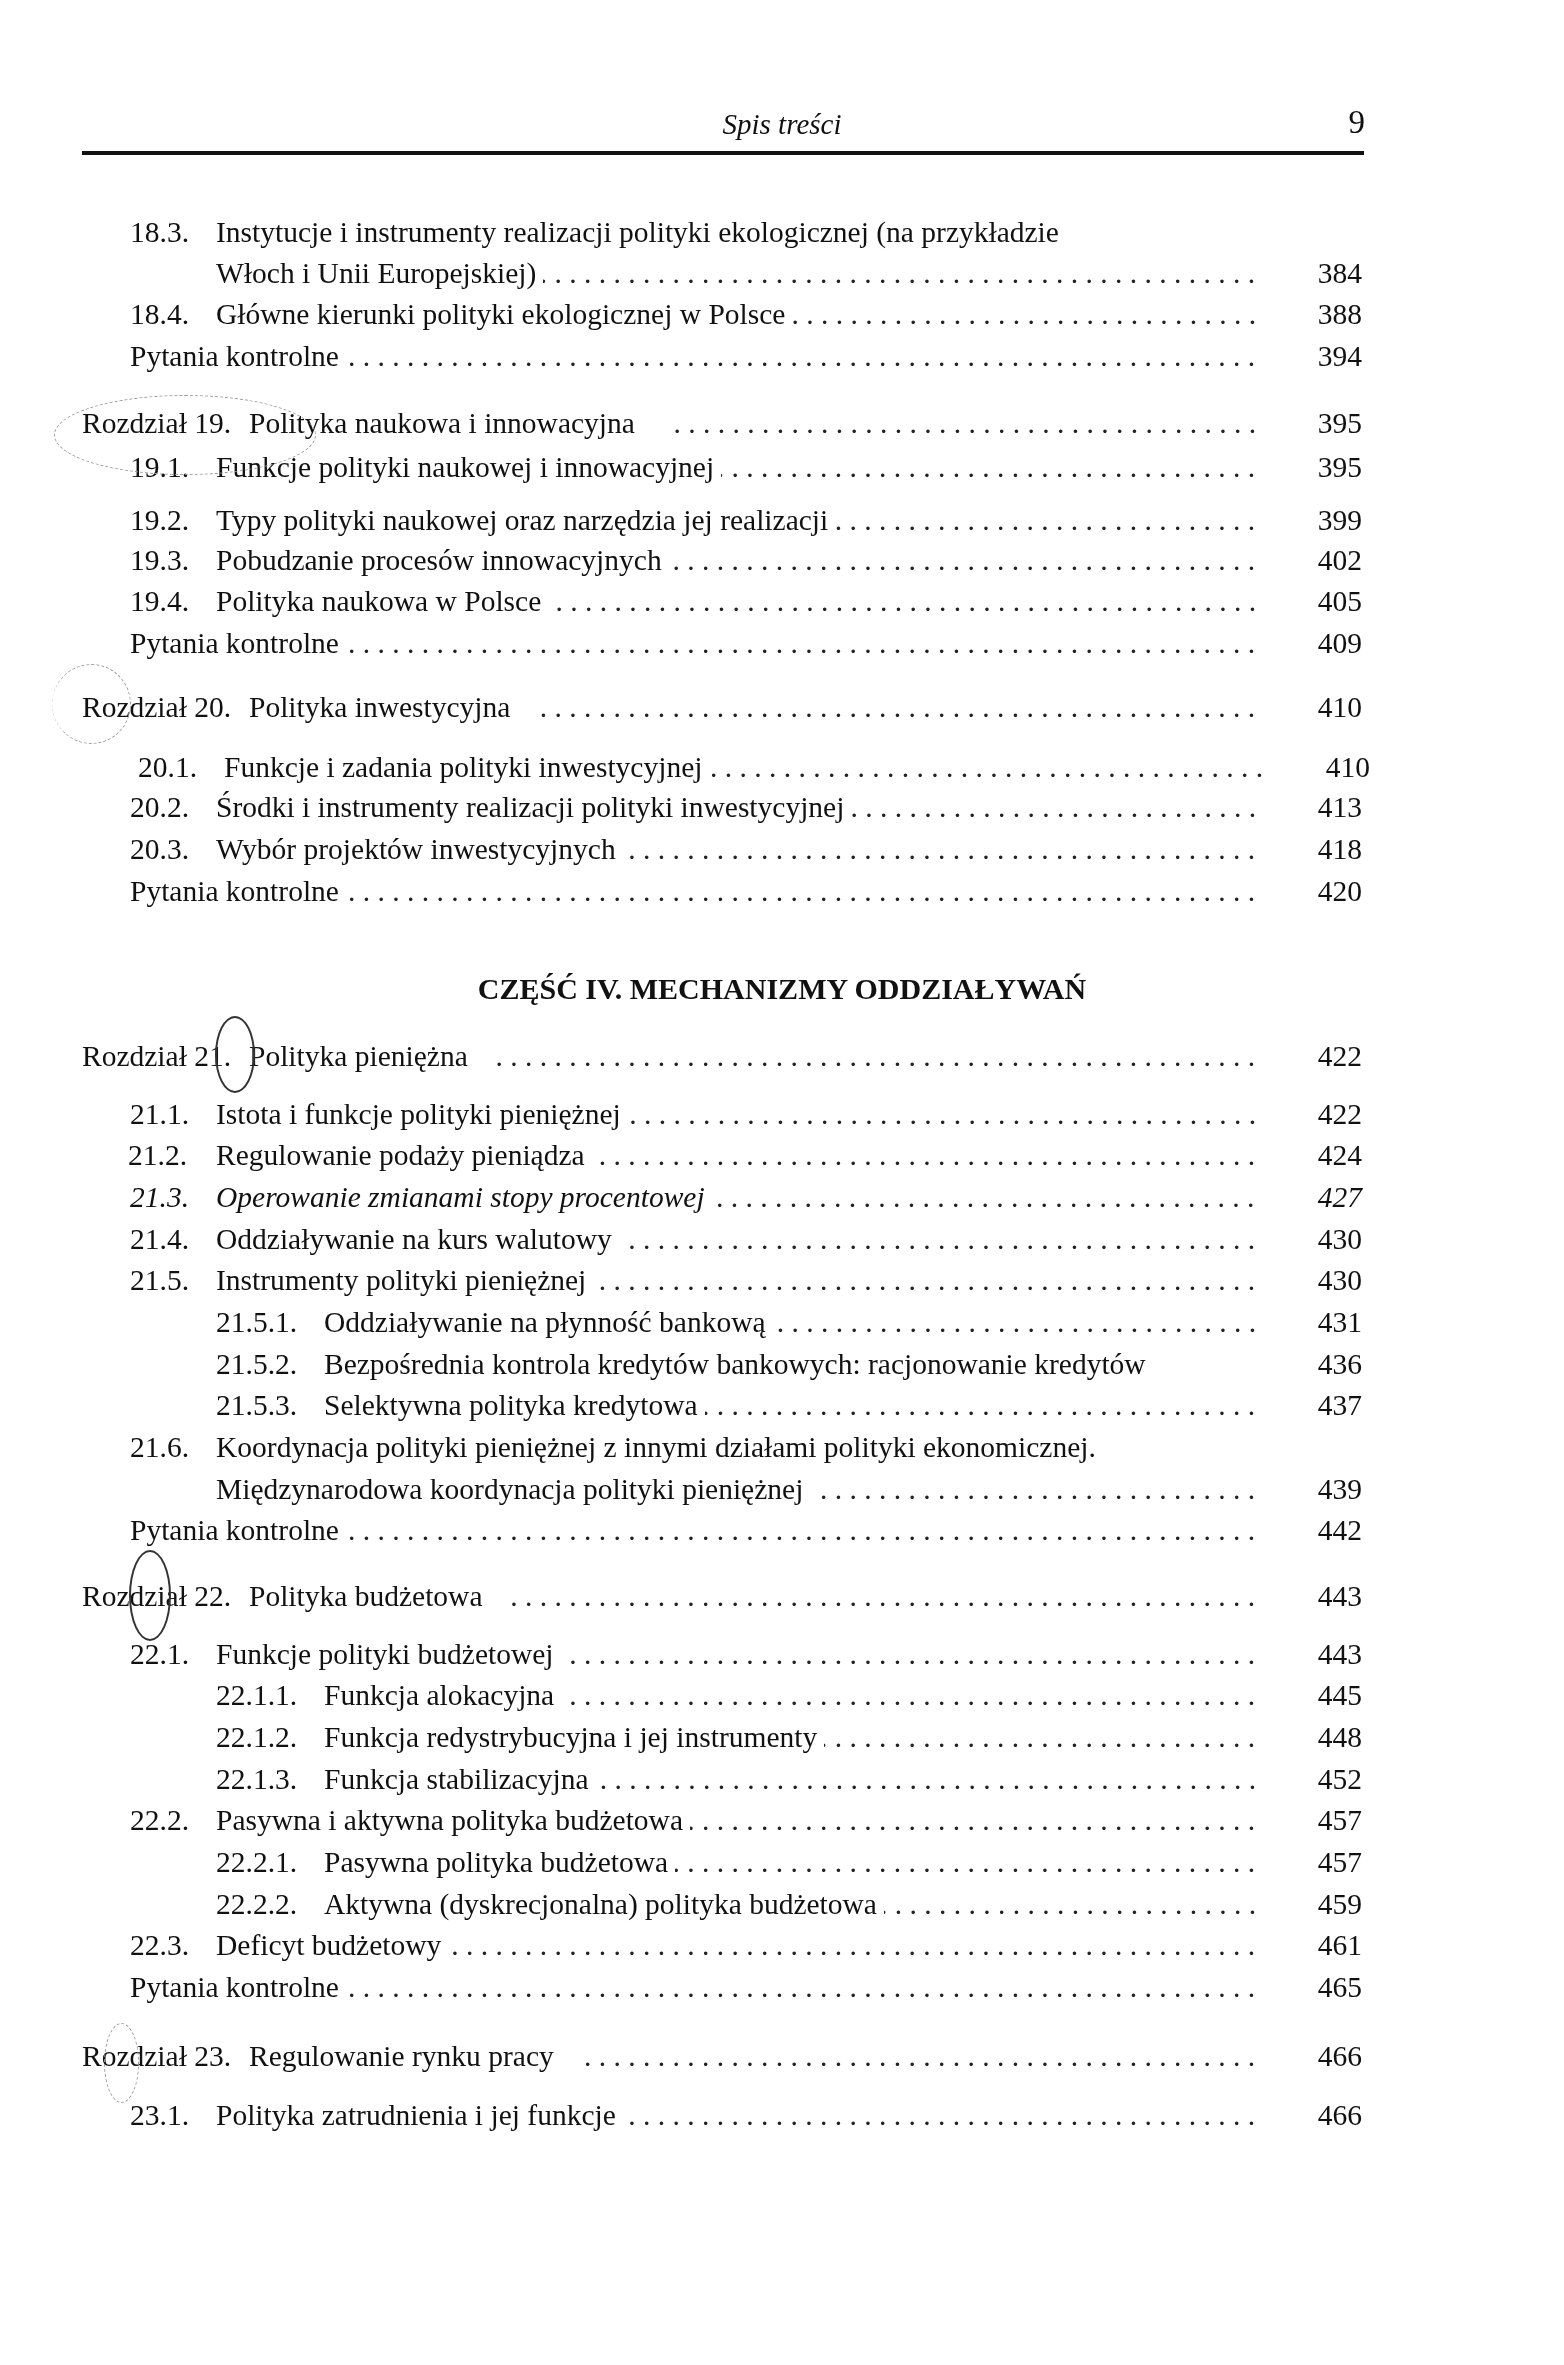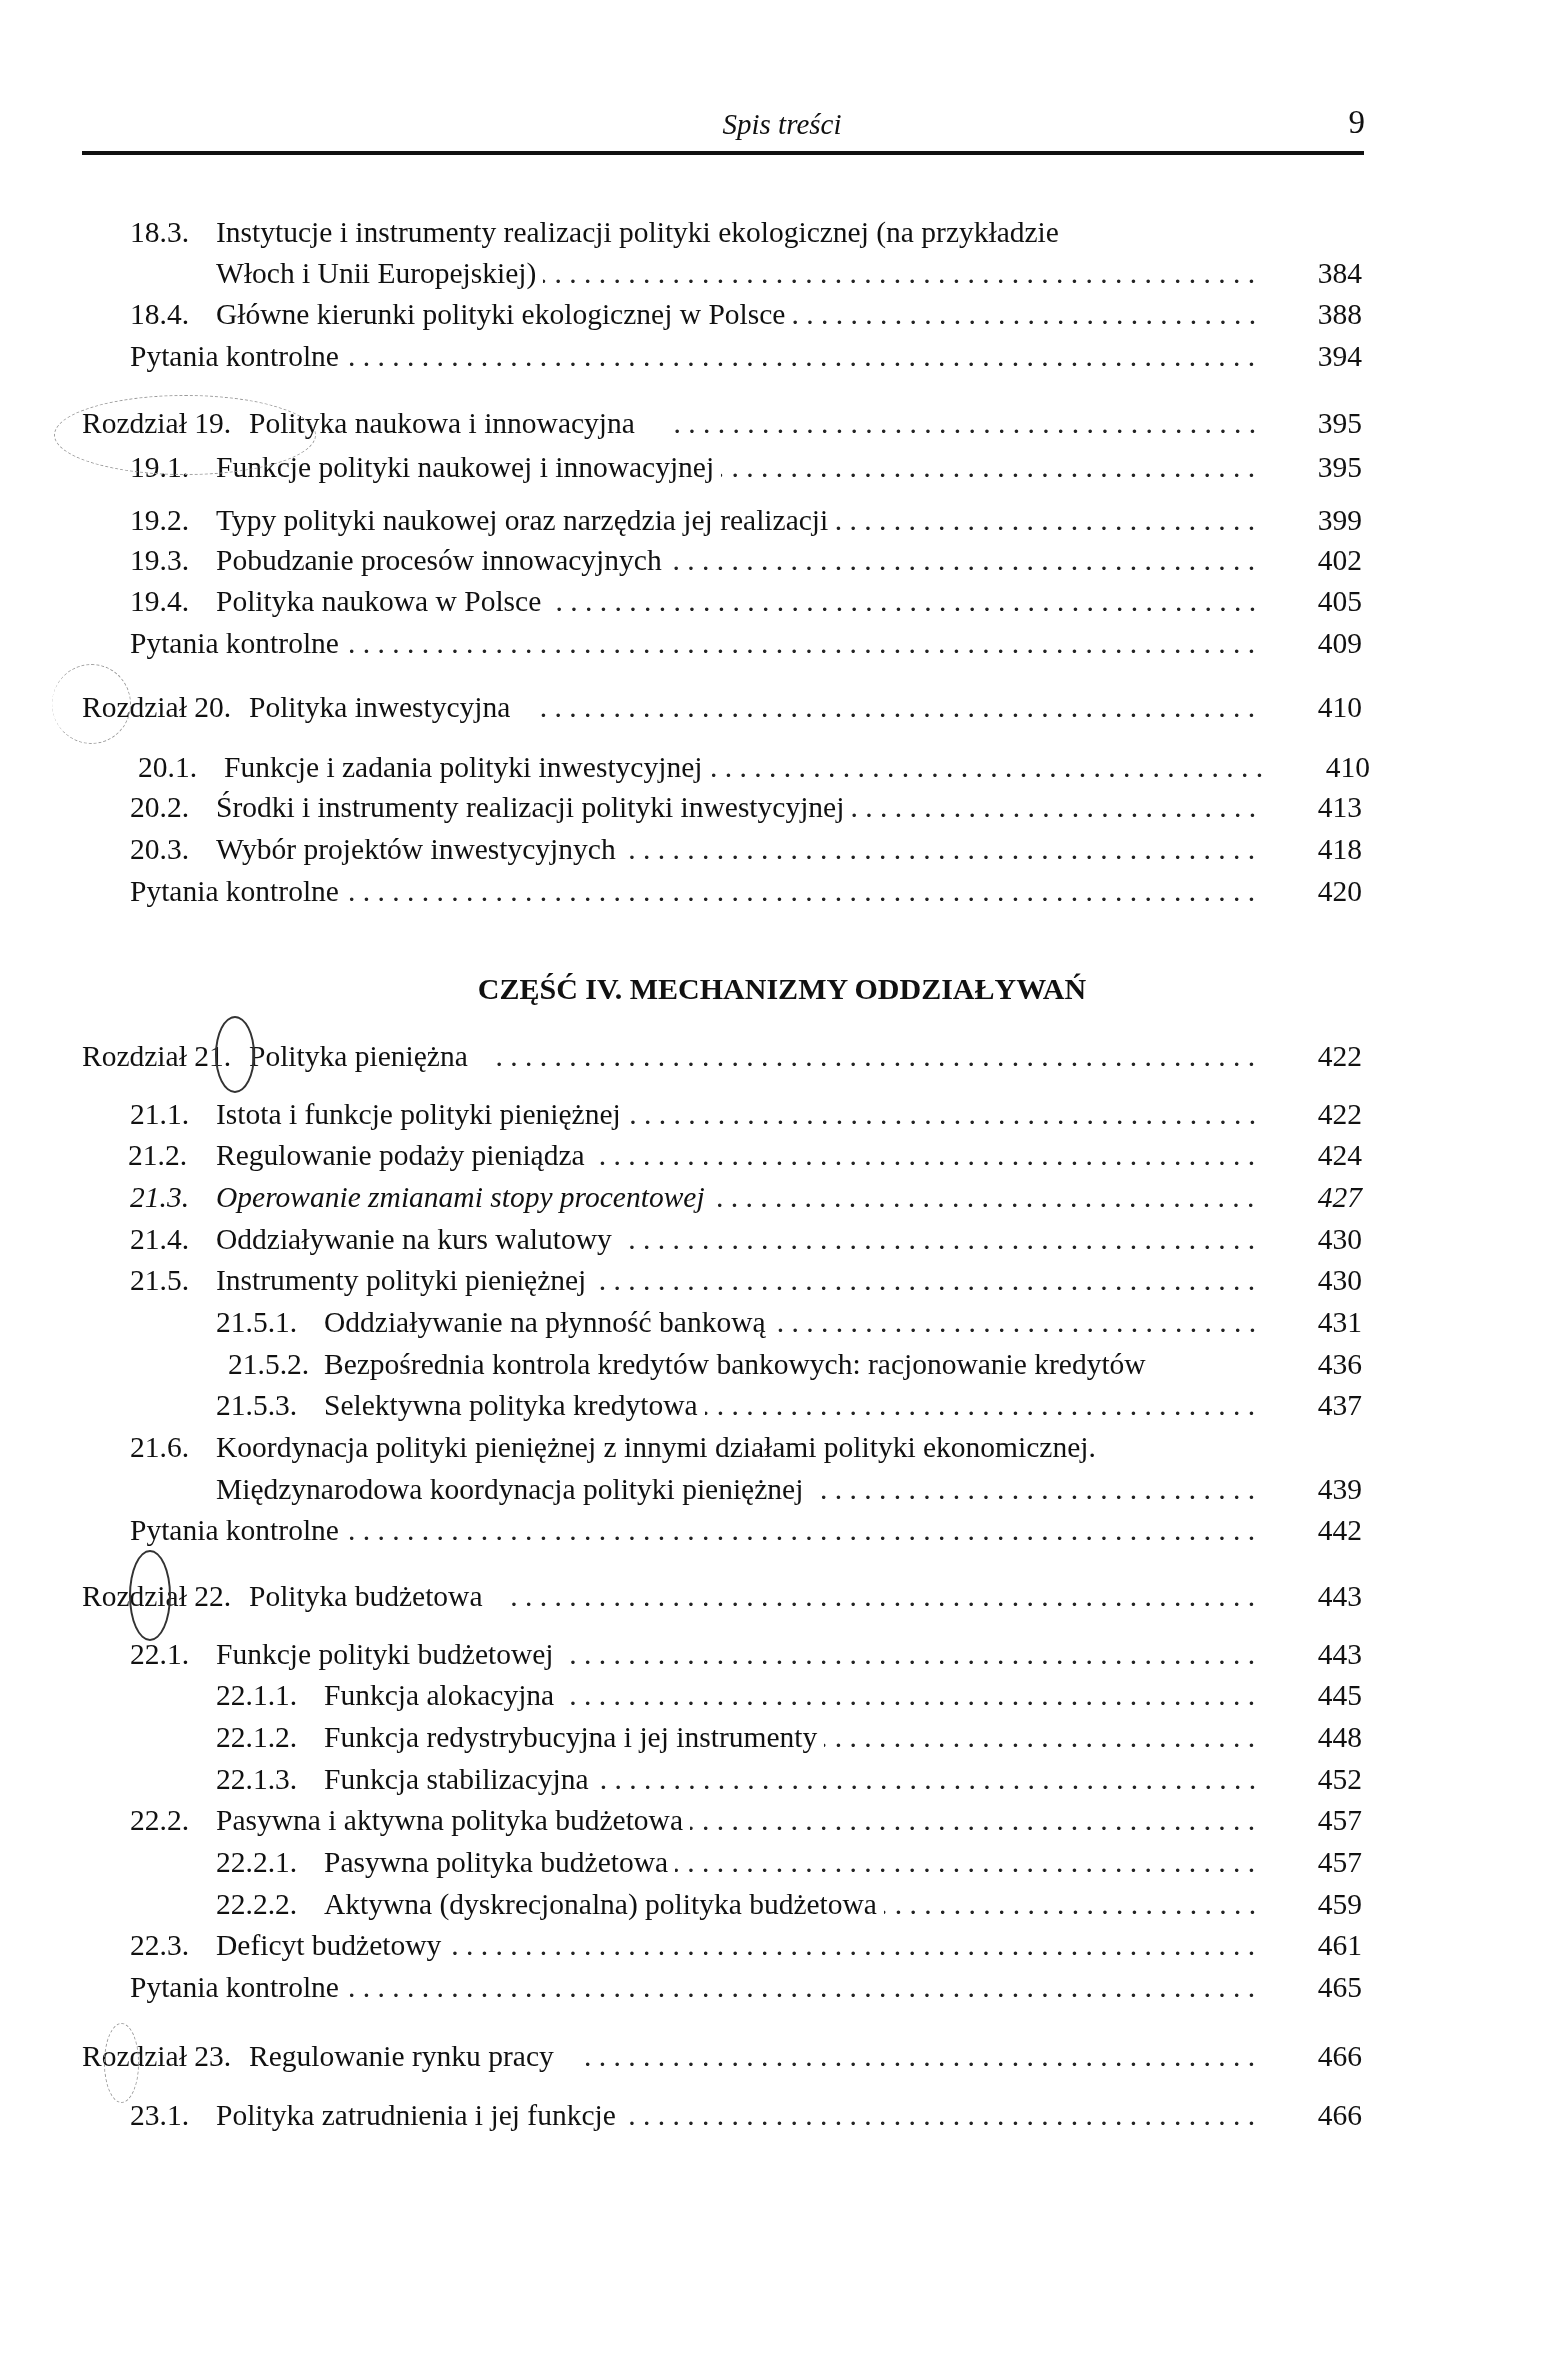--- a/index.html
+++ b/index.html
@@ -150,21 +150,21 @@
       <span class="dots" style="left: 594px; width: 661px; text-align: right; direction: rtl;">. . . . . . . . . . . . . . . . . . . . . . . . . . . . . . . . . . . . . . . . . . . . . . . . . . . . . . . . . . . . . . . . . . . . . . . . . . . . .</span>
       <span class="page">430</span>
     </div>
     <div class="entry" style="top: 1303px; left: 0px; width: 1564px;">
       <span class="num" style="left: 216px;">21.5.1.</span>
       <span class="txt" style="left: 324px;">Oddziaływanie na płynność bankową</span>
       <span class="dots" style="left: 773px; width: 483px; text-align: right; direction: rtl;">. . . . . . . . . . . . . . . . . . . . . . . . . . . . . . . . . . . . . . . . . . . . . . . . . . . . . . . . . . . . . . . . . . . . . . . . . . . . .</span>
       <span class="page">431</span>
     </div>
     <div class="entry" style="top: 1345px; left: 0px; width: 1564px;">
-      <span class="num" style="left: 216px; margin-left: 12px;">21.5.2.</span>
+      <span class="num" style="left: 216px;">21.5.2.</span>
       <span class="txt" style="left: 324px;">Bezpośrednia kontrola kredytów bankowych: racjonowanie kredytów</span>
       <span class="page">436</span>
     </div>
     <div class="entry" style="top: 1386px; left: 0px; width: 1564px;">
       <span class="num" style="left: 216px;">21.5.3.</span>
       <span class="txt" style="left: 324px;">Selektywna polityka kredytowa</span>
       <span class="dots" style="left: 705px; width: 550px; text-align: right; direction: rtl;">. . . . . . . . . . . . . . . . . . . . . . . . . . . . . . . . . . . . . . . . . . . . . . . . . . . . . . . . . . . . . . . . . . . . . . . . . . . . .</span>
       <span class="page">437</span>
     </div>
     <div class="entry" style="top: 1428px; left: 0px; width: 1564px;">

